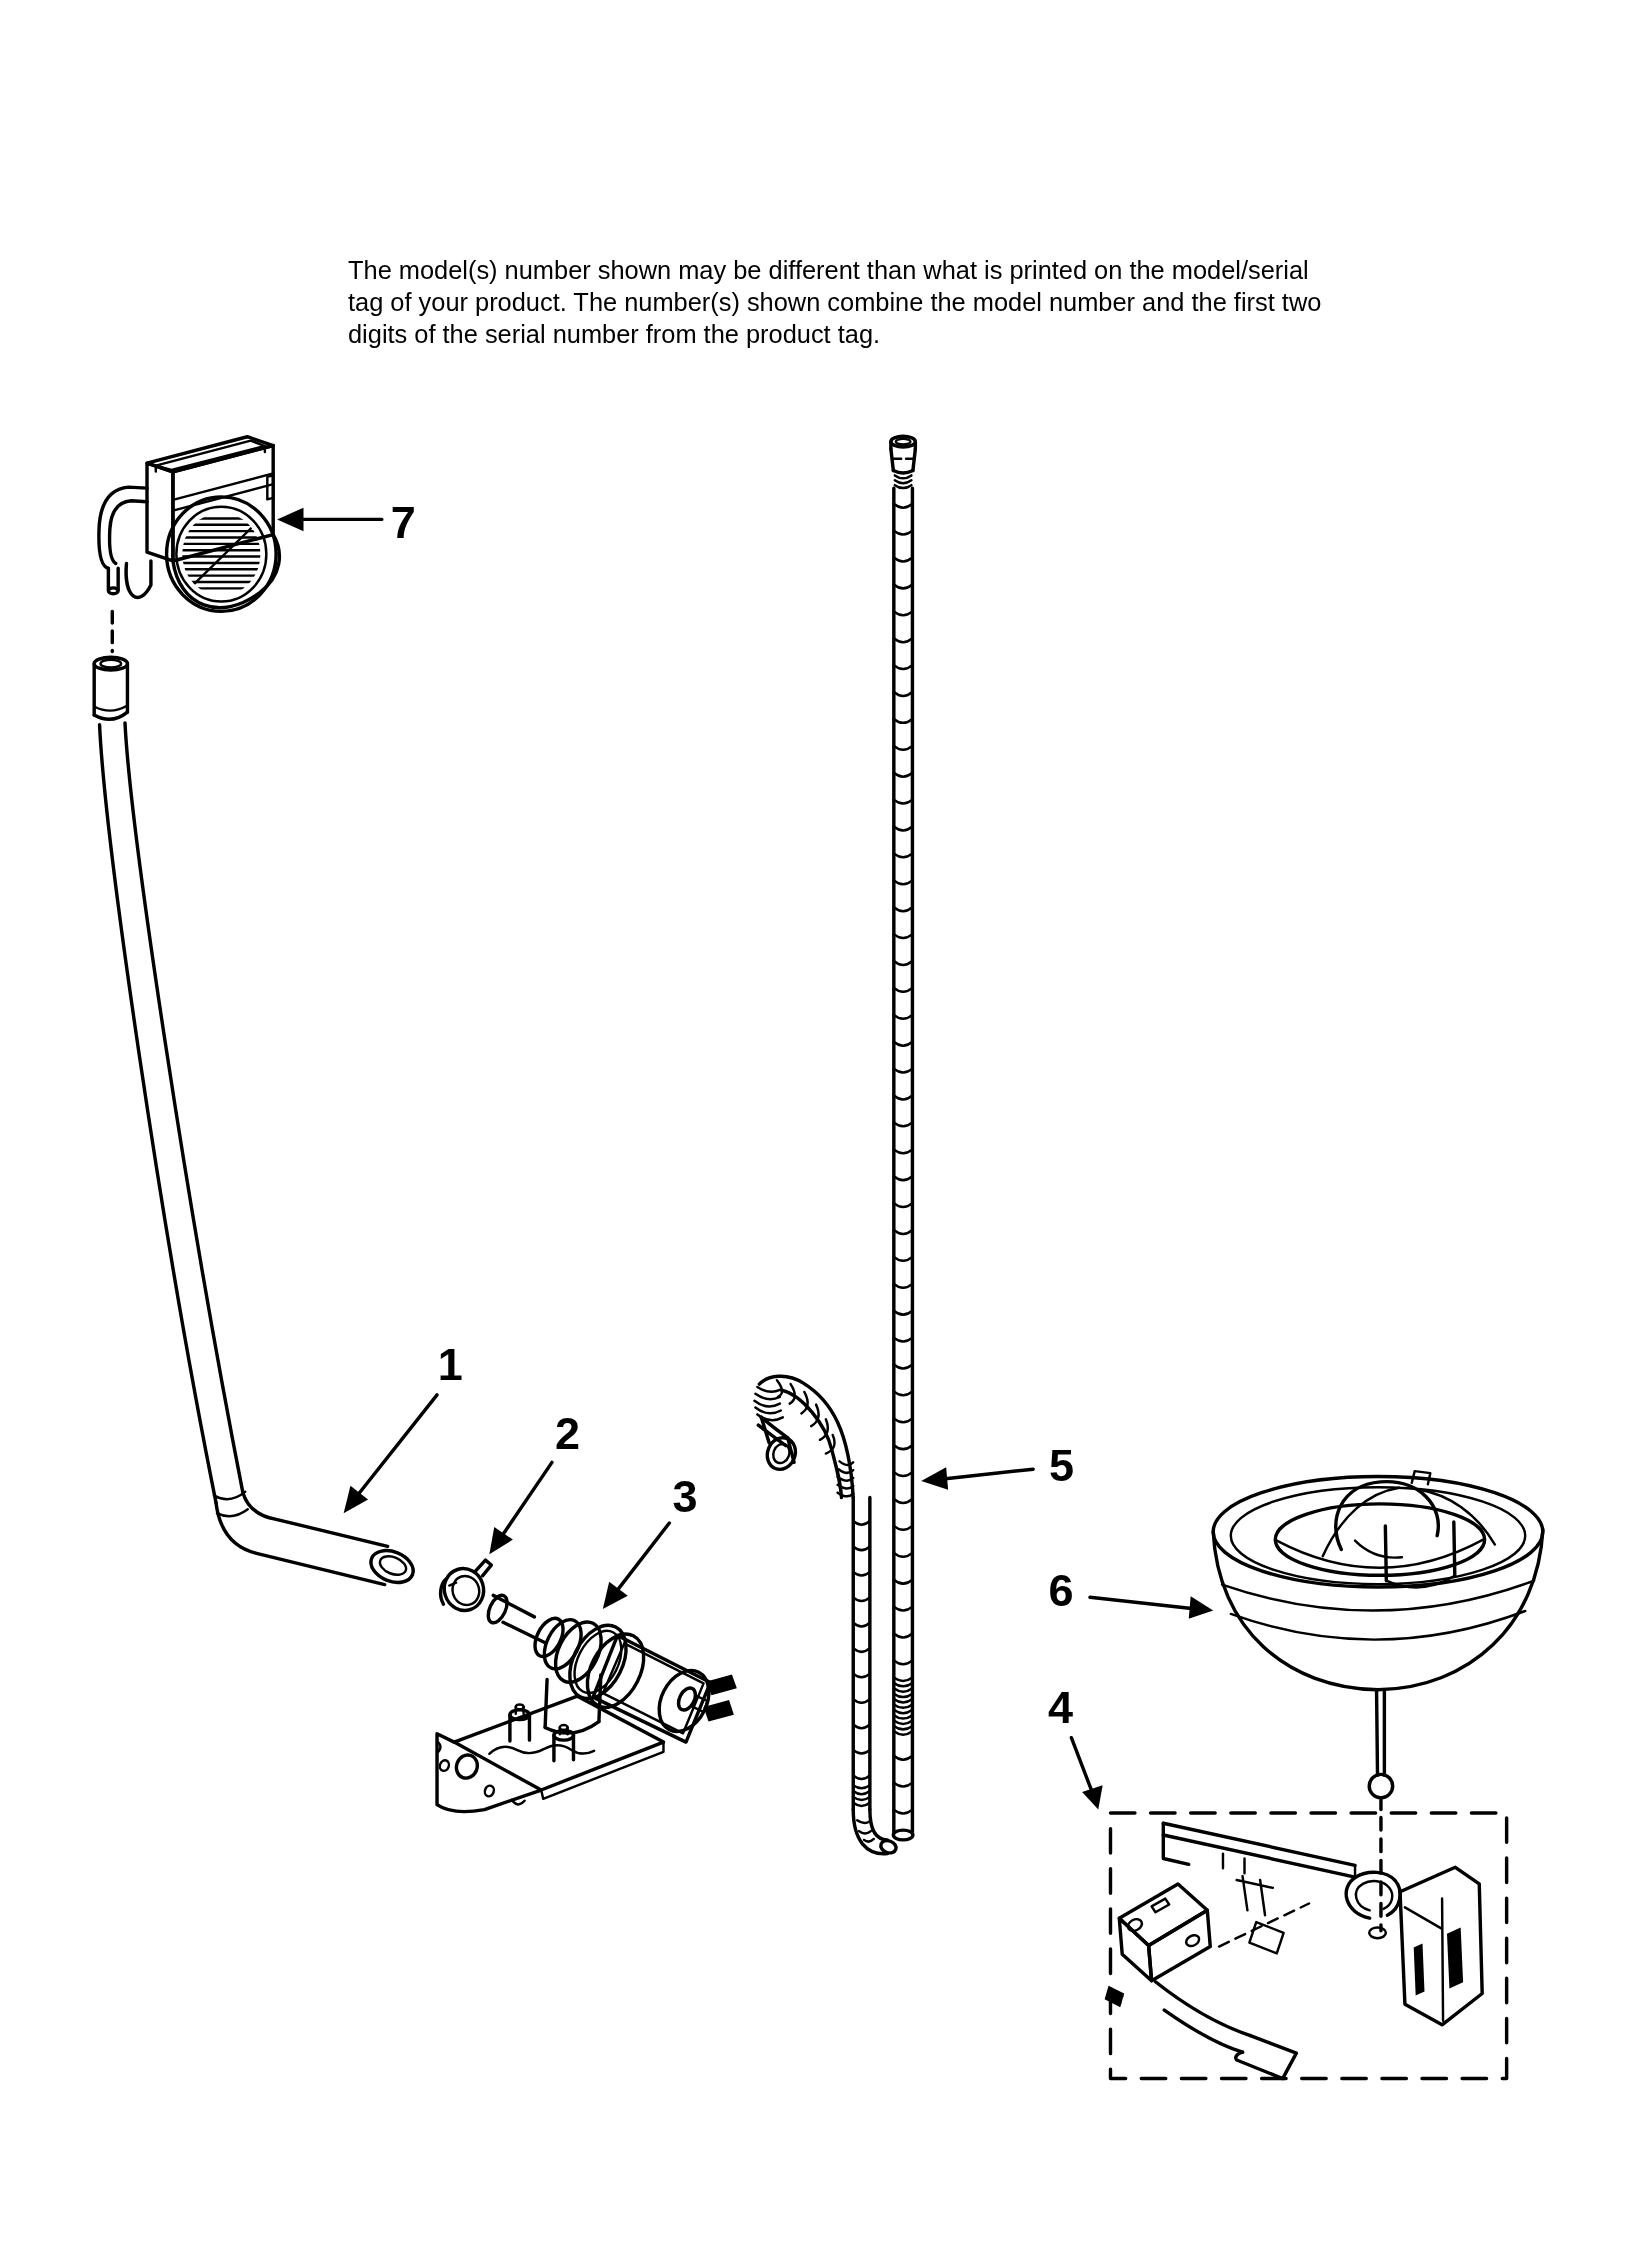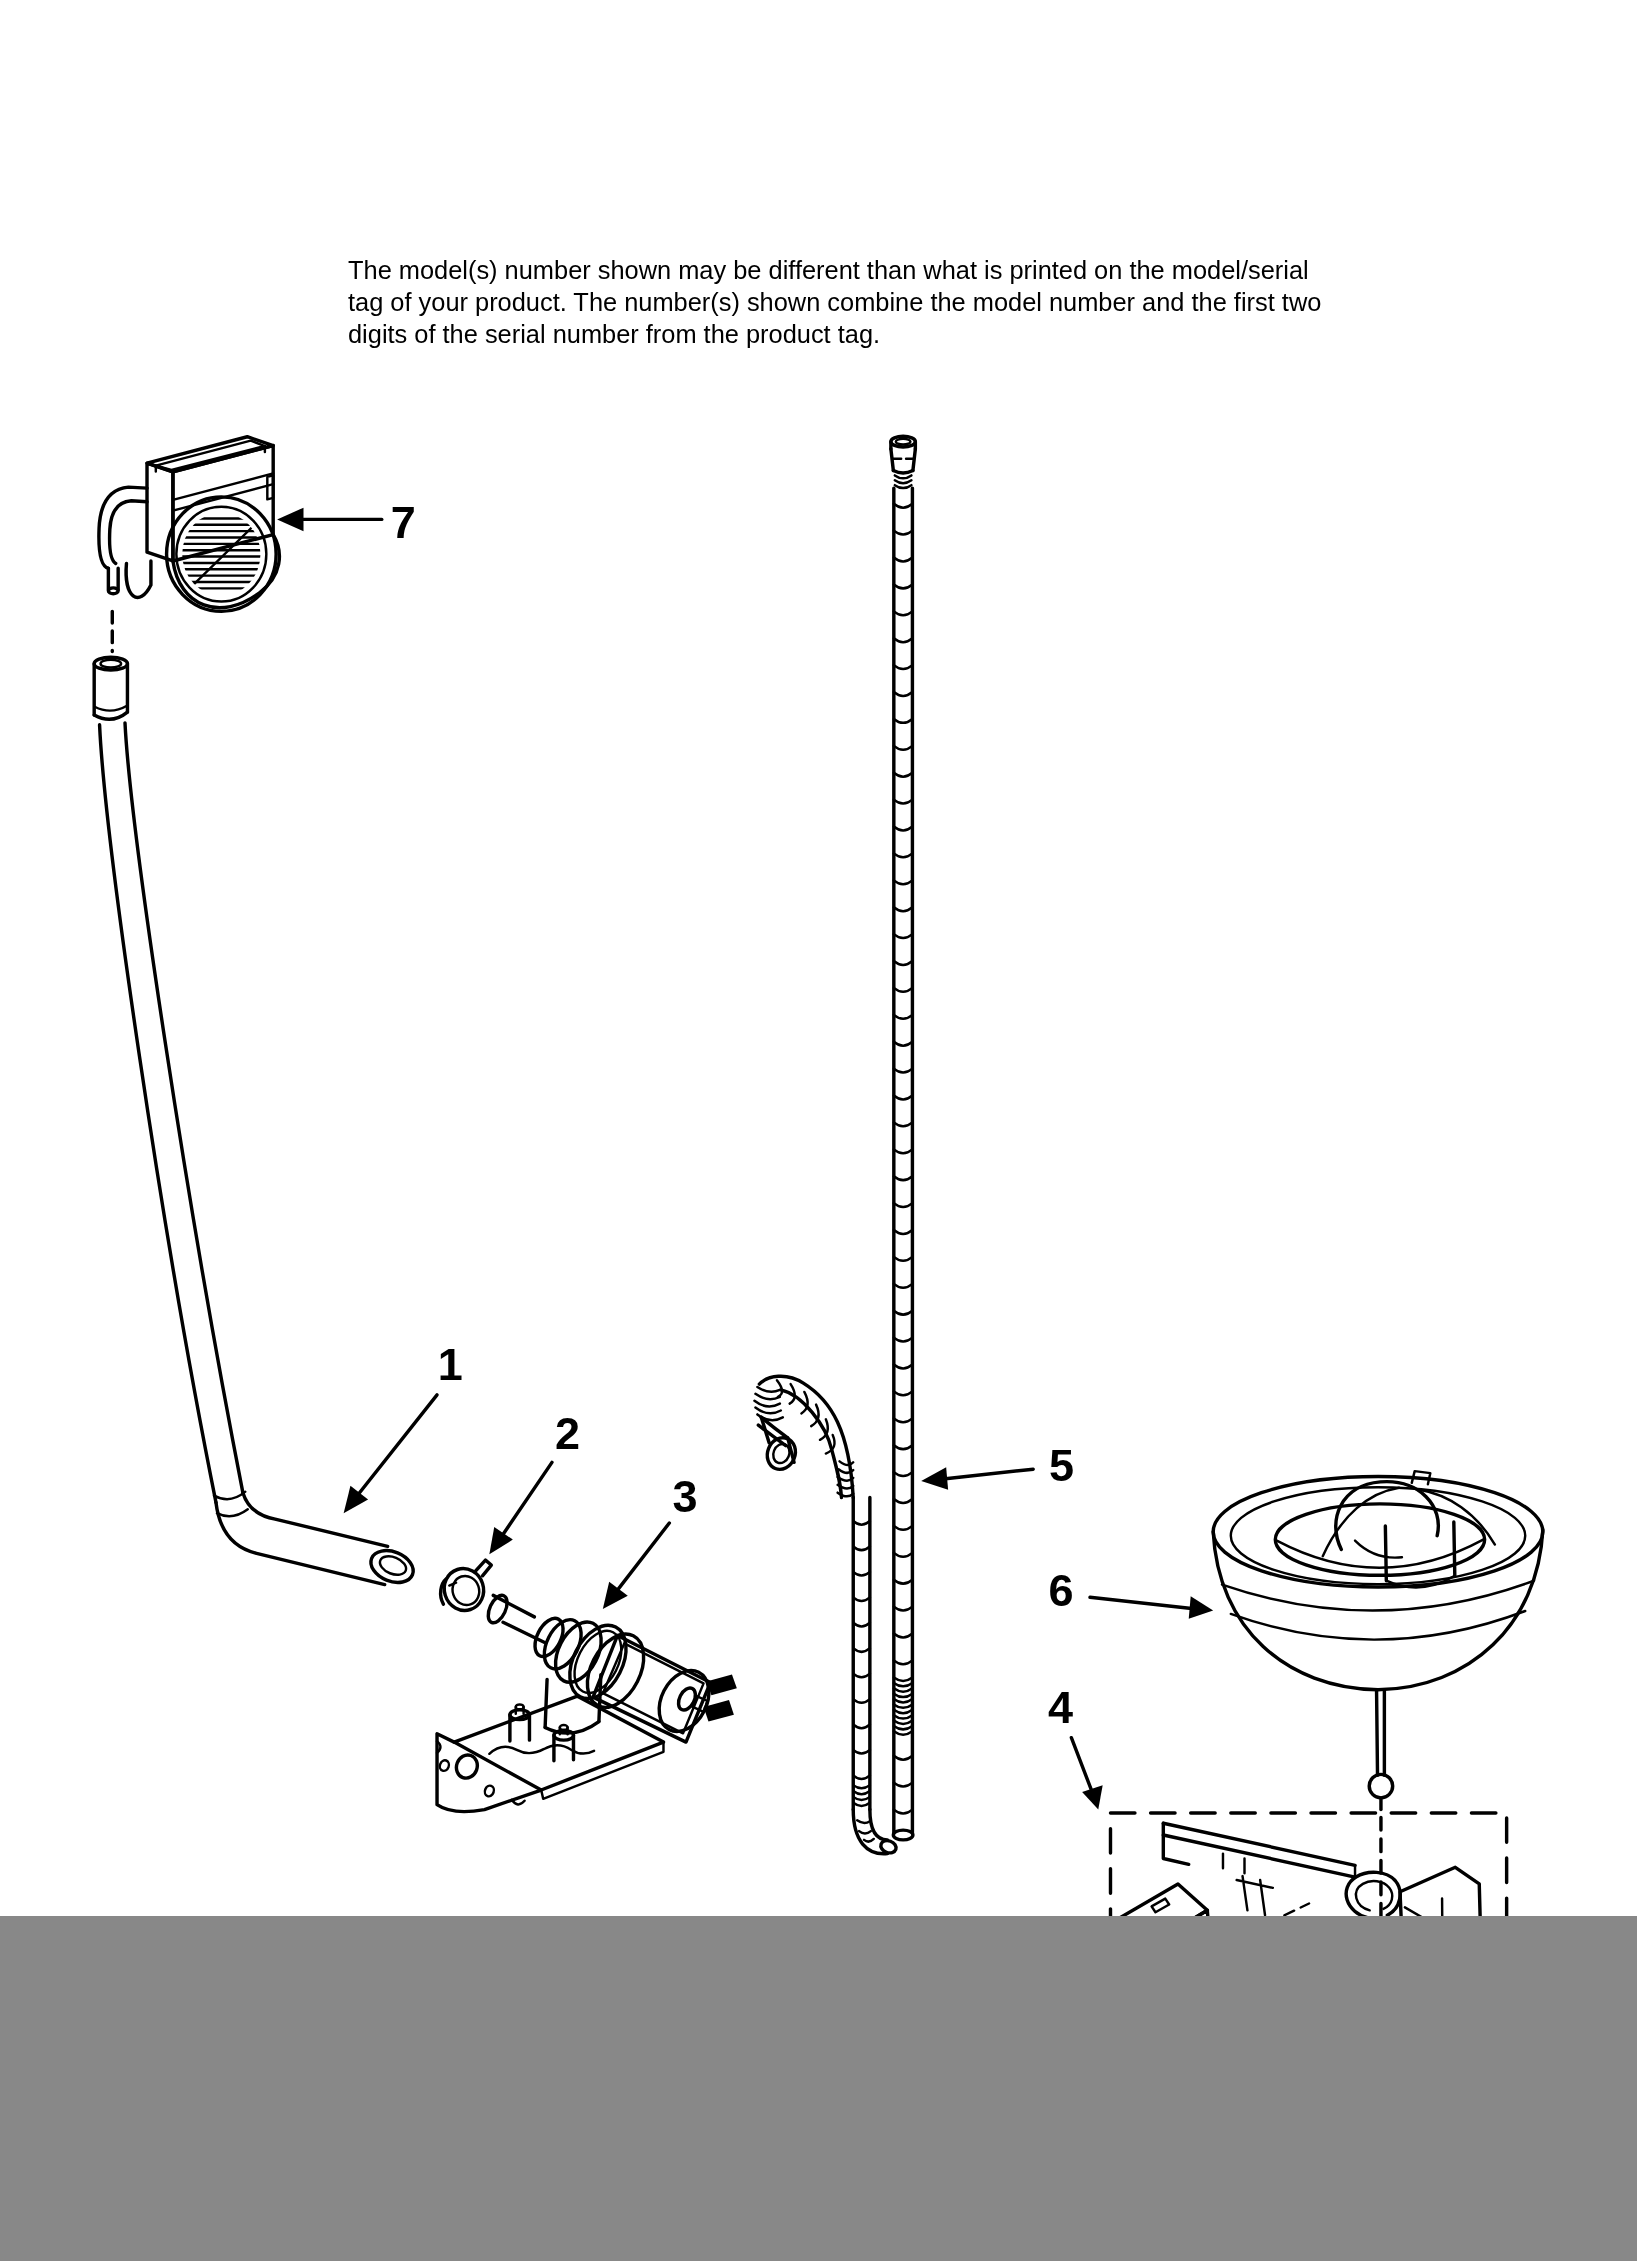--- a/index.html
+++ b/index.html
@@ -1,18 +1,18 @@
 <!DOCTYPE html>
 <html style="font-size:7.8px"><head>
 <meta charset="utf-8">
 <style>
   html,body{margin:0;padding:0;background:#888;}
   .page{
     position:relative;
-    width:1638px;height:1916px;
+    width:1638px;height:2261px;
     background:#ffffff;
     font-family:"Liberation Sans", sans-serif;
     overflow:hidden;
   }
   .note{
     position:absolute;
     left:348px;top:254px;width:976px;
     font-size:25.4px;line-height:1.26;
     color:#000;
   }

